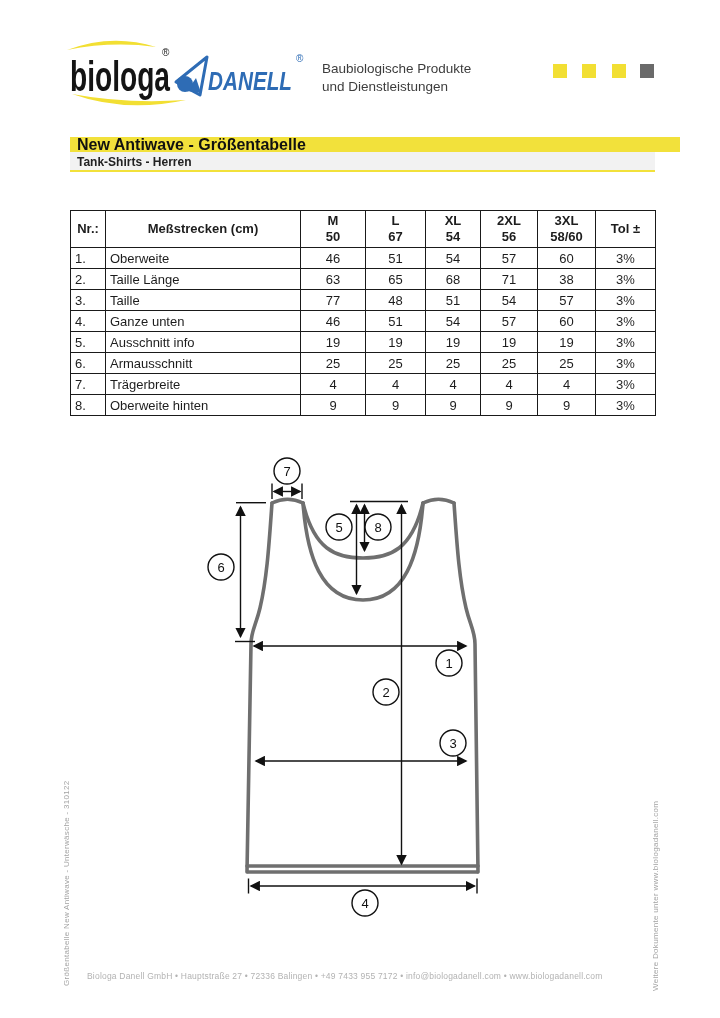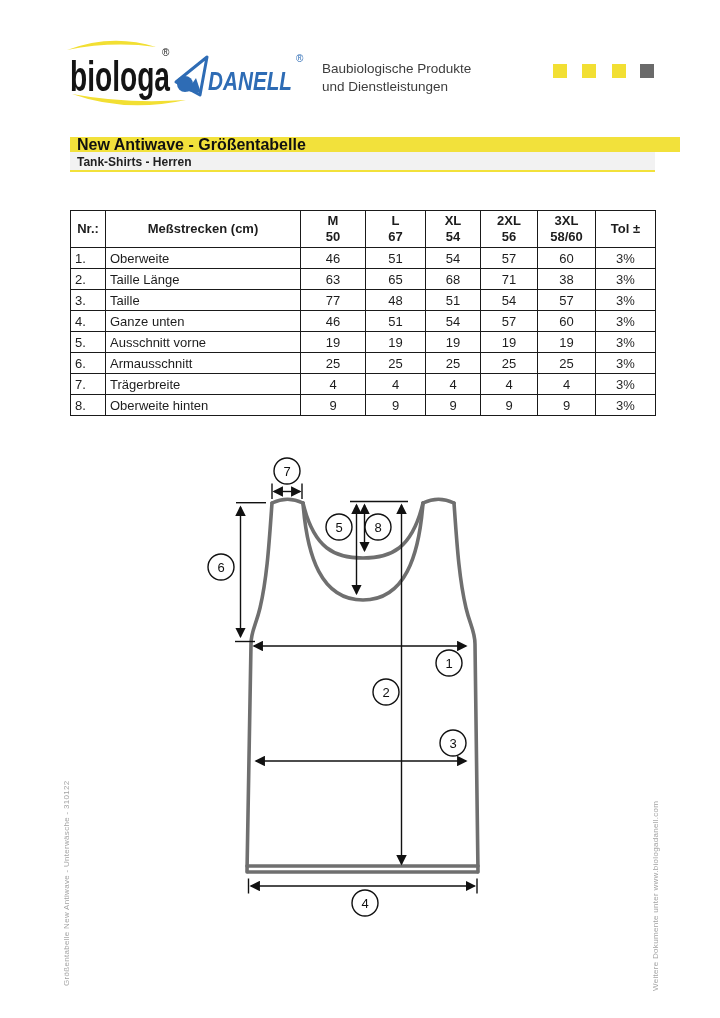--- a/index.html
+++ b/index.html
@@ -151,21 +151,21 @@
           <td>Ganze unten</td>
           <td class="val">46</td>
           <td class="val">51</td>
           <td class="val">54</td>
           <td class="val">57</td>
           <td class="val">60</td>
           <td class="tol">3%</td>
         </tr>
         <tr>
           <td>5.</td>
-          <td>Ausschnitt vorne</td>
+          <td>Ausschnitt info</td>
           <td class="val">19</td>
           <td class="val">19</td>
           <td class="val">19</td>
           <td class="val">19</td>
           <td class="val">19</td>
           <td class="tol">3%</td>
         </tr>
         <tr>
           <td>6.</td>
           <td>Armausschnitt</td>
@@ -274,14 +274,15 @@
       </g>
       <g class="callout">
         <circle cx="378" cy="527" r="13"></circle>
         <text x="378" y="531.5" stroke="none">8</text>
       </g>
     </g>
   </svg>
 
   <div class="vert left">Größentabelle New Antiwave - Unterwäsche - 310122</div>
   <div class="vert right">Weitere Dokumente unter www.biologadanell.com</div>
+  <div class="footer-line">Biologa Danell GmbH • Hauptstraße 27 • 72336 Balingen • +49 7433 955 7172 • info@biologadanell.com • www.biologadanell.com</div>
 
 </div>
 
 </body></html>

